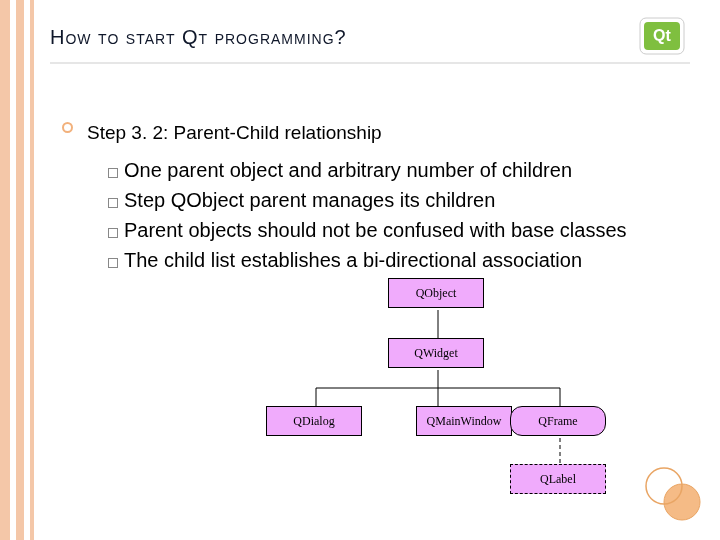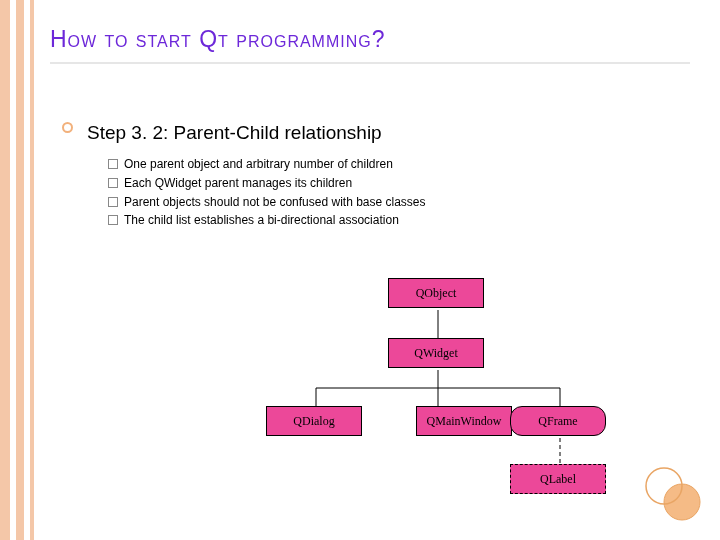--- a/index.html
+++ b/index.html
@@ -14,24 +14,24 @@
     position: absolute;
     left: 0; top: 0; bottom: 0;
     background: #f4c7a8;
   }
   .s1 { width: 10px; left: 0; }
   .s2 { width: 8px; left: 16px; }
   .s3 { width: 4px; left: 30px; }
   .heading {
     position: absolute;
     left: 50px; top: 26px;
-    font-size: 23px;
+    font-size: 20px;
     font-variant: small-caps;
     letter-spacing: 1px;
-    color: #6d28d9;
+    color: #0f172a;
     font-weight: 500;
   }
   .hrule {
     position: absolute;
     left: 50px; right: 30px; top: 62px;
     height: 2px;
     background: #e6e6e6;
   }
   .qt-logo {
     position: absolute;
@@ -50,41 +50,41 @@
     width: 11px; height: 11px;
     border: 2px solid #f2b17c;
     border-radius: 50%;
     margin-right: 14px;
     flex-shrink: 0;
   }
   .sublist {
     position: absolute;
     left: 108px; top: 156px;
     right: 70px;
-    font-size: 12px;
+    font-size: 20px;
     color: #000;
     line-height: 1.4;
   }
   .sub-item { margin-bottom: 2px; }
   .box-bullet {
     display: inline-block;
     width: 10px; height: 10px;
     border: 1.5px solid #888;
     margin-right: 6px;
     vertical-align: -1px;
   }
   .diagram {
     position: absolute;
     left: 258px; top: 278px;
     width: 360px; height: 230px;
   }
   .node {
     position: absolute;
     border: 1px solid #000;
-    background: #ec4899;
+    background: #f0abfc;
     font-family: "Times New Roman", serif;
     font-size: 12px;
     text-align: center;
     display: flex;
     align-items: center;
     justify-content: center;
     padding: 4px 6px;
     min-width: 96px;
     height: 30px;
   }
@@ -97,35 +97,42 @@
   }
 </style>
 </head>
 <body>
 
 <div class="slide">
   <div class="stripe s1"></div>
   <div class="stripe s2"></div>
   <div class="stripe s3"></div>
 
+  <div class="qt-logo">
+    <svg viewBox="0 0 48 44">
+      <rect x="2" y="2" width="44" height="36" rx="6" fill="#ffffff" stroke="#cccccc" stroke-width="1"></rect>
+      <rect x="6" y="6" width="36" height="28" rx="4" fill="#7fbf3f"></rect>
+      <text x="24" y="25" text-anchor="middle" font-family="Arial" font-size="16" font-weight="bold" fill="#ffffff">Qt</text>
+    </svg>
+  </div>
 
   <div class="heading">How to start Qt programming?</div>
   <div class="hrule"></div>
 
   <div class="step">
     <span class="step-bullet"></span>
     <span>Step 3. 2: Parent-Child relationship</span>
   </div>
 
   <div class="sublist">
     <div class="sub-item">
       <span class="box-bullet"></span><span>One parent object and arbitrary number of children</span>
     </div>
     <div class="sub-item">
-      <span class="box-bullet"></span><span>Each QWidget parent manages its children</span>
+      <span class="box-bullet"></span><span>Step QObject parent manages its children</span>
     </div>
     <div class="sub-item">
       <span class="box-bullet"></span><span>Parent objects should not be confused with base classes</span>
     </div>
     <div class="sub-item">
       <span class="box-bullet"></span><span>The child list establishes a bi-directional association</span>
     </div>
   </div>
 
   <div class="diagram">

